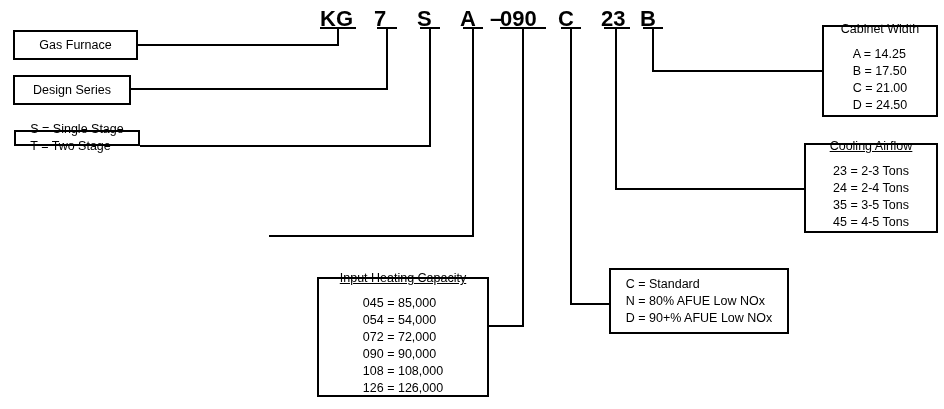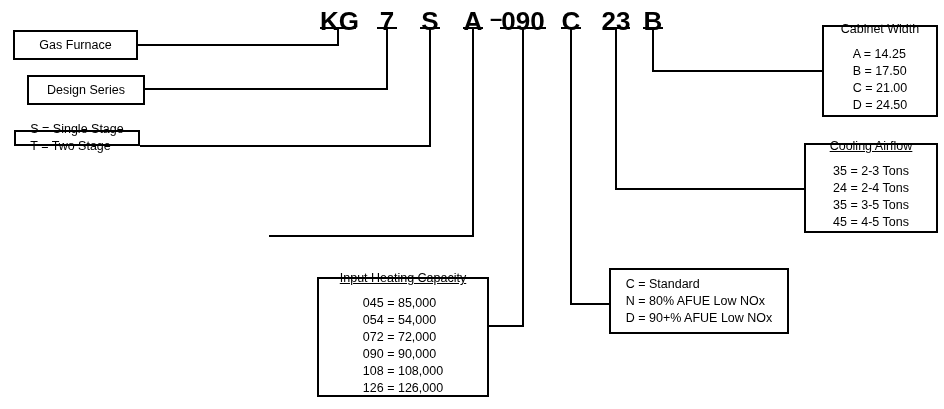--- a/index.html
+++ b/index.html
@@ -15,25 +15,24 @@
     background: #ffffff;
     font-family: "Liberation Sans", sans-serif;
     color: #000000;
     overflow: hidden;
   }
 
   
   .model-seg {
     position: absolute;
     font-weight: bold;
-    font-size: 26px;
+    font-size: 22px;
     line-height: 1;
     color: #000;
     white-space: nowrap;
-    text-align: center;
   }
   .model-dash {
     position: absolute;
     font-weight: bold;
     font-size: 22px;
     line-height: 1;
     color: #000;
   }
 
   
@@ -137,21 +136,21 @@
 
   <div class="seg-v" style="left:652px; top:27px; height:45px;"></div>
   <div class="seg-h" style="left:652px; top:70px; width:172px;"></div>
 
   <div class="box" style="left:13px; top:30px; width:125px; height:30px;">
     <div class="box-inner center">
       <div class="box-line">Gas Furnace</div>
     </div>
   </div>
 
-  <div class="box" style="left:27px; top:75px; width:118px; height:30px;padding-left:36px;">
+  <div class="box" style="left:13px; top:75px; width:118px; height:30px;padding-left:36px;">
     <div class="box-inner center">
       <div class="box-line">Design Series</div>
     </div>
   </div>
 
   <div class="box" style="left:14px; top:130px; width:126px; height:16px;">
     <div class="box-inner">
       <div class="rows-centered">
         <div class="box-line">S = Single Stage</div>
         <div class="box-line">T = Two Stage</div>
@@ -181,21 +180,21 @@
         <div class="box-line">N = 80% AFUE Low NOx</div>
         <div class="box-line">D = 90+% AFUE Low NOx</div>
       </div>
     </div>
   </div>
 
   <div class="box" style="left:804px; top:143px; width:134px; height:90px;">
     <div class="box-inner">
       <div class="box-title center underline">Cooling Airflow</div>
       <div class="rows-centered">
-        <div class="box-line">35 = 2-3 Tons</div>
+        <div class="box-line">23 = 2-3 Tons</div>
         <div class="box-line">24 = 2-4 Tons</div>
         <div class="box-line">35 = 3-5 Tons</div>
         <div class="box-line">45 = 4-5 Tons</div>
       </div>
     </div>
   </div>
 
   <div class="box" style="left:822px; top:25px; width:116px; height:92px;">
     <div class="box-inner">
       <div class="box-title center">Cabinet Width</div>

